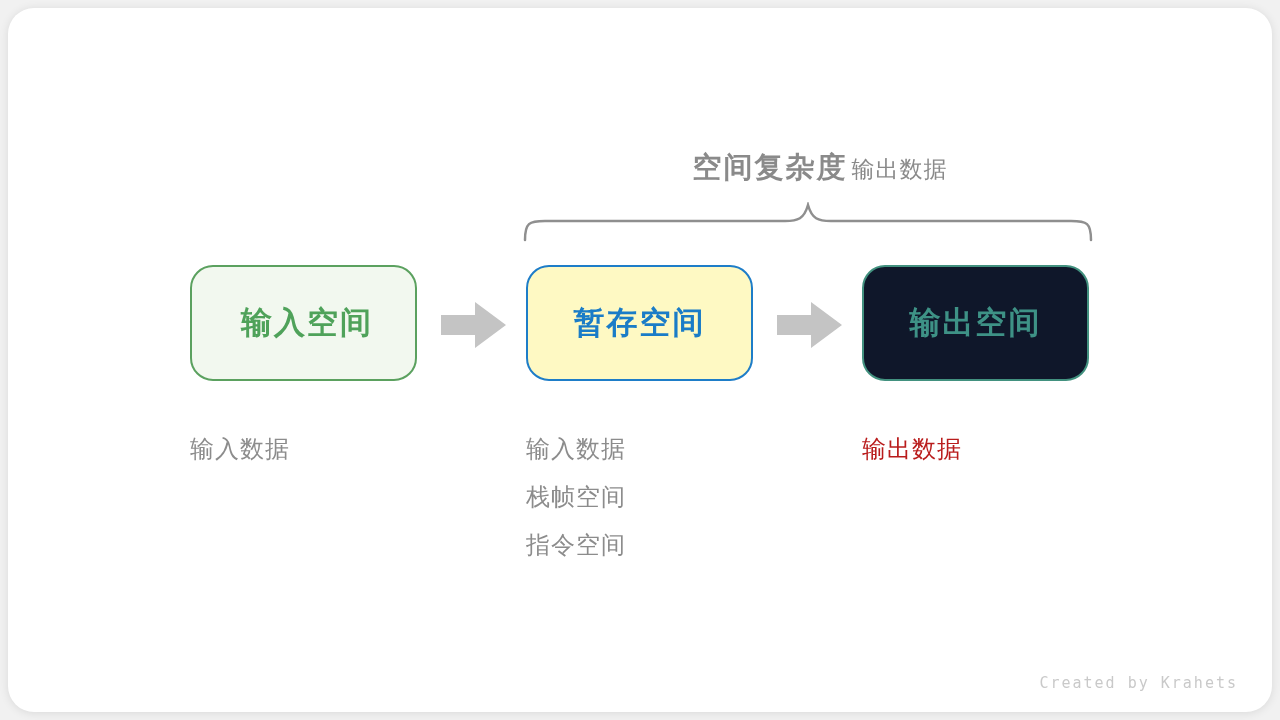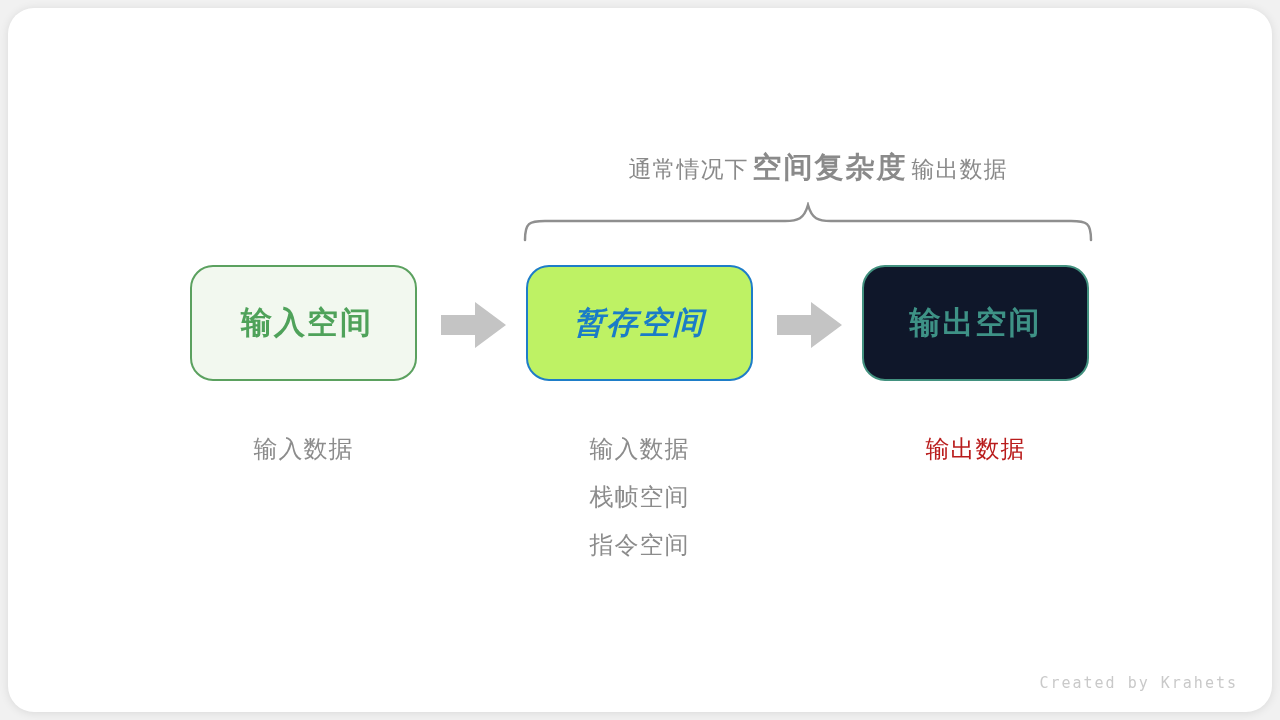--- a/index.html
+++ b/index.html
@@ -58,21 +58,21 @@
     top: 292px;
     width: 66px; height: 50px;
   }
   .arrow-0 { left: 433px; }
   .arrow-1 { left: 769px; }
   
   .notes-col {
     position: absolute;
     top: 417px;
     width: 227px;
-    text-align: center;
+    text-align: left;
   }
   .col-0 { left: 182px; }
   .col-1 { left: 518px; }
   .col-2 { left: 854px; }
   .note-item {
     font-size: 24px;
     letter-spacing: 1px;
     line-height: 48px;
     height: 48px;
   }
@@ -83,38 +83,37 @@
     font-size: 15px;
     letter-spacing: 2px;
   }
 </style>
 </head>
 <body>
 
 <div class="card">
 
   <div class="caption" style="color: rgb(138, 138, 138);">
-    <span class="cap-reg">通常情况下</span>
     <span class="cap-bold">空间复杂度</span>
     <span class="cap-reg">输出数据</span>
   </div>
 
   <svg class="brace" viewBox="0 0 570 42" preserveAspectRatio="none">
     <path d="M2,38 C2,21 6,19 22,19 L262,19 C275,19 281,17 285,3 C289,17 295,19 308,19 L548,19 C564,19 568,21 568,38" fill="none" stroke-width="2.5" stroke-linecap="round" style="stroke: rgb(143, 143, 143);"></path>
   </svg>
 
   <div class="space-box box-0" style="border-color: rgb(91, 161, 95); background-color: rgb(242, 248, 239); color: rgb(79, 162, 90);">
     <span>输入空间</span>
   </div>
 
   <svg class="arrow arrow-0" viewBox="0 0 66 50">
     <polygon points="0,15 34,15 34,2 65,25 34,48 34,35 0,35" style="fill: rgb(196, 196, 196);"></polygon>
   </svg>
 
-  <div class="space-box box-1" style="border-color: rgb(30, 125, 200); background-color: #bef264; color: rgb(26, 124, 199); font-style: italic;">
+  <div class="space-box box-1" style="border-color: rgb(30, 125, 200); background-color: #fef9c3; color: rgb(26, 124, 199);">
     <span>暂存空间</span>
   </div>
 
   <svg class="arrow arrow-1" viewBox="0 0 66 50">
     <polygon points="0,15 34,15 34,2 65,25 34,48 34,35 0,35" style="fill: rgb(196, 196, 196);"></polygon>
   </svg>
 
   <div class="space-box box-2" style="border-color: rgb(66, 145, 127); background-color: #0f172a; color: rgb(62, 146, 134);">
     <span>输出空间</span>
   </div>

